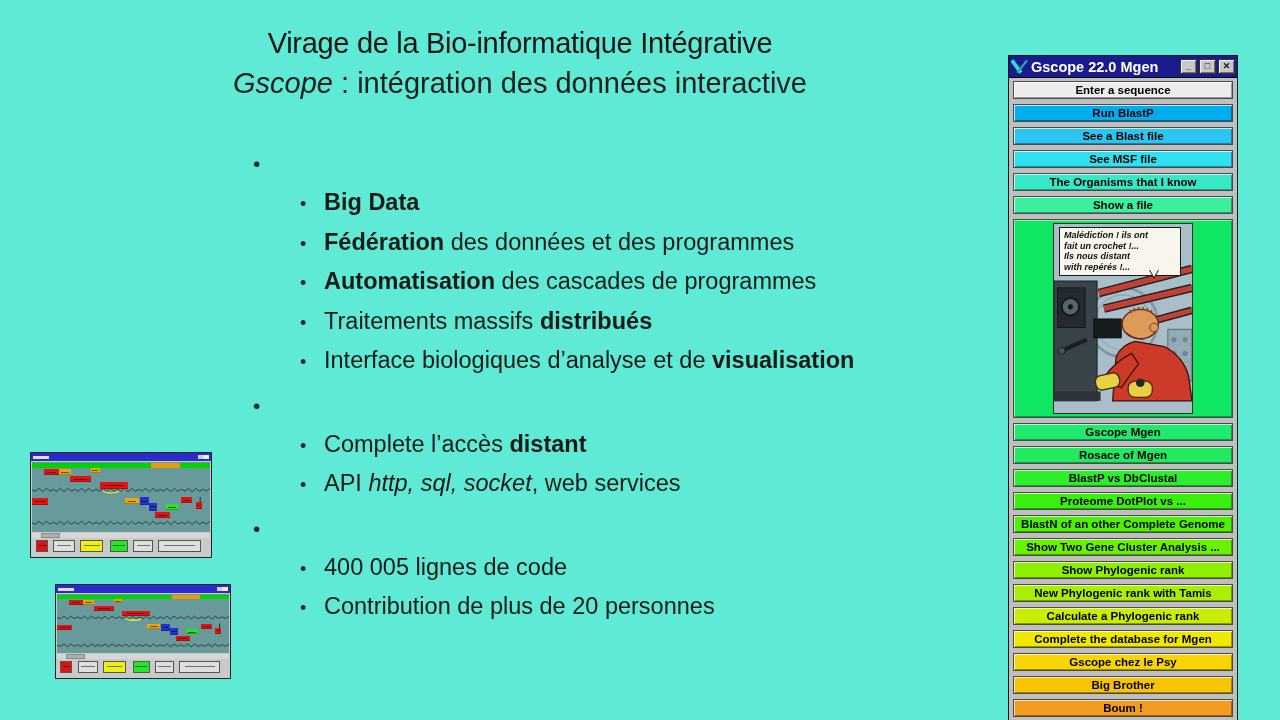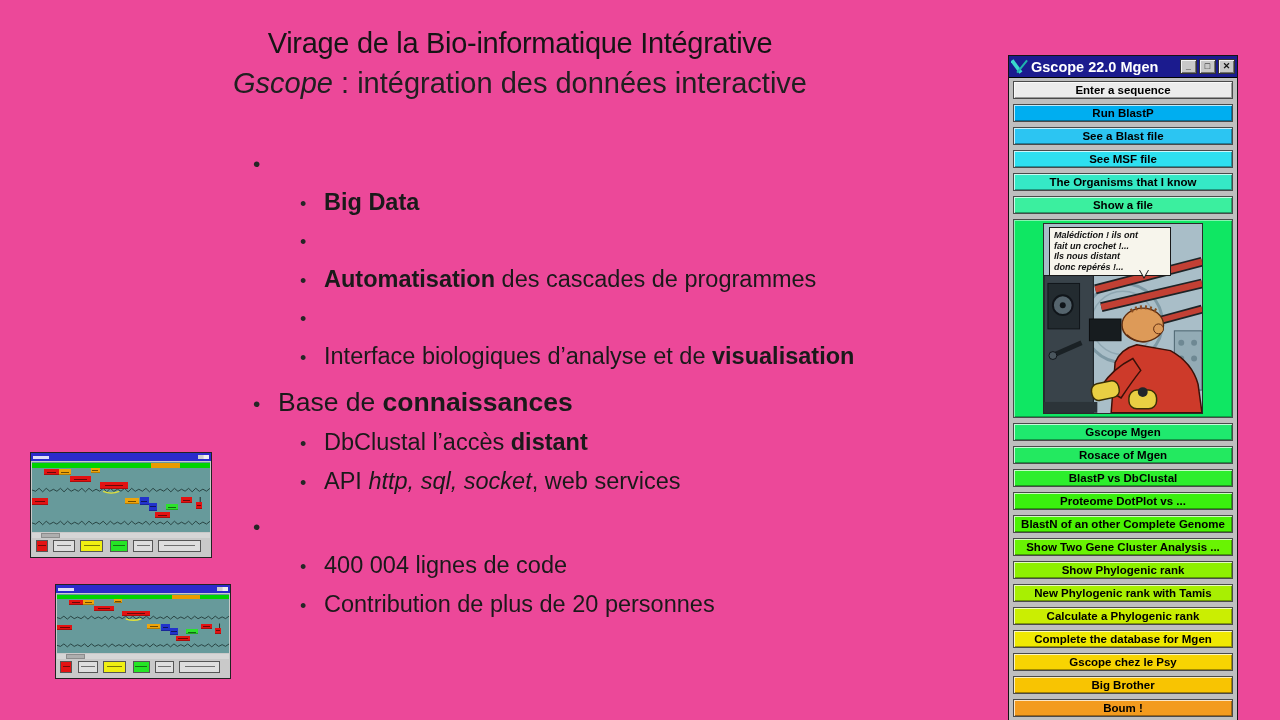--- a/index.html
+++ b/index.html
@@ -1,16 +1,16 @@
 <!DOCTYPE html>
 <html><head>
 <meta charset="utf-8">
 <style>
   html,body{margin:0;padding:0;background:#888;}
-  .stage{position:relative;width:1280px;height:720px;background:#ec4899;overflow:hidden;
+  .stage{position:relative;width:1280px;height:720px;background:#5eead4;overflow:hidden;
          font-family:"Liberation Sans",sans-serif;color:#1a1a1a;}
   .b{font-weight:bold}
   .i{font-style:italic}
 
   
   .title-block{position:absolute;left:135px;top:24px;width:770px;text-align:center;}
   .t1{font-size:29px;line-height:38px;color:#151515;letter-spacing:-0.3px;}
   .t2{font-size:29px;line-height:38px;margin-top:2px;color:#202020;}
   .t2 .it{font-style:italic;}
 
@@ -37,21 +37,21 @@
           display:grid;place-items:center;font-size:9px;font-weight:bold;color:#111;line-height:1;}
   .g-body{padding:3px 4px;display:flex;flex-direction:column;gap:5px;}
   .g-btn-group{display:contents;}
   .gbtn{height:18px;flex:none;display:grid;place-items:center;font-weight:bold;font-size:11.5px;
         color:#000;border:1px solid #4a4a4a;box-sizing:border-box;
         box-shadow:inset 1px 1px 0 rgba(255,255,255,.75),inset -1px -1px 0 rgba(0,0,0,.35);
         white-space:nowrap;overflow:hidden;}
   .g-comic{height:199px;flex:none;border:1px solid #4a4a4a;box-sizing:border-box;
            box-shadow:inset 1px 1px 0 rgba(255,255,255,.5),inset -1px -1px 0 rgba(0,0,0,.3);
            display:flex;justify-content:center;align-items:center;}
-  .comic-frame{width:160px;height:191px;position:relative;background:#a9bec8;
+  .comic-frame{width:140px;height:191px;position:relative;background:#a9bec8;
                border:1px solid #2a2a2a;box-sizing:border-box;overflow:hidden;}
   .comic-frame svg{position:absolute;inset:0;width:100%;height:100%;}
   .bubble{position:absolute;left:5px;top:3px;width:122px;box-sizing:border-box;background:#f7f5ec;
           border:1px solid #1a1a1a;padding:2px 4px 3px;font-style:italic;font-weight:bold;
           font-size:9px;line-height:10.5px;color:#111;}
   .bubble::after{content:"";position:absolute;left:74%;bottom:-9px;width:0;height:0;
                  border:5px solid transparent;border-top:9px solid #1a1a1a;}
   .bubble::before{content:"";position:absolute;left:calc(74% + 1px);bottom:-6px;width:0;height:0;
                   border:4px solid transparent;border-top:7px solid #f7f5ec;z-index:1;}
 
@@ -88,50 +88,51 @@
   <div class="bullets">
       <div class="bullet level1">
         <span class="marker">•</span>
       </div>
       <div class="bullet level2">
         <span class="marker">•</span>
         <span class="txt"><span class="b">Big Data</span></span>
       </div>
       <div class="bullet level2">
         <span class="marker">•</span>
+        <span class="txt"><span class="b">Fédération</span><span> des données et des programmes</span></span>
       </div>
       <div class="bullet level2">
         <span class="marker">•</span>
         <span class="txt"><span class="b">Automatisation</span><span> des cascades de programmes</span></span>
       </div>
       <div class="bullet level2">
         <span class="marker">•</span>
+        <span class="txt"><span>Traitements massifs </span><span class="b">distribués</span></span>
       </div>
       <div class="bullet level2">
         <span class="marker">•</span>
         <span class="txt"><span>Interface biologiques d’analyse et de </span><span class="b">visualisation</span></span>
       </div>
       <div class="bullet level1">
         <span class="marker">•</span>
-        <span class="txt"><span>Base de </span><span class="b">connaissances</span></span>
-      </div>
-      <div class="bullet level2">
-        <span class="marker">•</span>
-        <span class="txt"><span>DbClustal l’accès </span><span class="b">distant</span></span>
+      </div>
+      <div class="bullet level2">
+        <span class="marker">•</span>
+        <span class="txt"><span>Complete l’accès </span><span class="b">distant</span></span>
       </div>
       <div class="bullet level2">
         <span class="marker">•</span>
         <span class="txt"><span>API </span><span class="i">http, sql, socket</span><span>, web services</span></span>
       </div>
       <div class="bullet level1">
         <span class="marker">•</span>
       </div>
       <div class="bullet level2">
         <span class="marker">•</span>
-        <span class="txt"><span>400 004 lignes de code</span></span>
+        <span class="txt"><span>400 005 lignes de code</span></span>
       </div>
       <div class="bullet level2">
         <span class="marker">•</span>
         <span class="txt"><span>Contribution de plus de 20 personnes</span></span>
       </div>
     </div>
 
   <div class="minishot ms1">
     <div class="ms-title" style="background: rgb(43, 43, 203);">
       <span class="ms-dash"></span>
@@ -266,21 +267,21 @@
                 <rect x="48" y="160" width="28" height="17" rx="7" fill="#e9cf43" stroke="#3a2e06" stroke-width="1.5"></rect>
               </g>
             <rect x="86" y="168" width="28" height="19" rx="8" fill="#e9cf43" stroke="#3a2e06" stroke-width="1.5"></rect>
             <circle cx="100" cy="170" r="5" fill="#20262a"></circle>
             <rect x="0" y="180" width="54" height="11" fill="#2c3439"></rect>
           </svg>
           <div class="bubble">
               <div>Malédiction ! ils ont</div>
               <div>fait un crochet !...</div>
               <div>Ils nous distant</div>
-              <div>donc repérés !...</div>
+              <div>with repérés !...</div>
             </div>
         </div>
       </div>
 
       <div class="g-btn-group"><div class="gbtn" style="background: rgb(31, 233, 110);">Gscope Mgen</div><div class="gbtn" style="background: rgb(35, 233, 96);">Rosace of  Mgen</div><div class="gbtn" style="background: rgb(45, 238, 45);">BlastP vs DbClustal</div><div class="gbtn" style="background: rgb(58, 239, 14);">Proteome DotPlot vs ...</div><div class="gbtn" style="background: rgb(75, 242, 3);">BlastN of an other Complete Genome</div><div class="gbtn" style="background: rgb(105, 243, 3);">Show Two Gene Cluster Analysis ...</div><div class="gbtn" style="background: rgb(142, 240, 0);">Show Phylogenic rank</div><div class="gbtn" style="background: rgb(168, 239, 2);">New Phylogenic rank with Tamis</div><div class="gbtn" style="background: rgb(202, 238, 2);">Calculate a Phylogenic rank</div><div class="gbtn" style="background: rgb(239, 233, 2);">Complete the database for Mgen</div><div class="gbtn" style="background: rgb(247, 212, 2);">Gscope chez le Psy</div><div class="gbtn" style="background: rgb(248, 196, 2);">Big Brother</div><div class="gbtn" style="background: rgb(243, 155, 30);">Boum !</div></div>
     </div>
   </div>
 
 </div>
 

